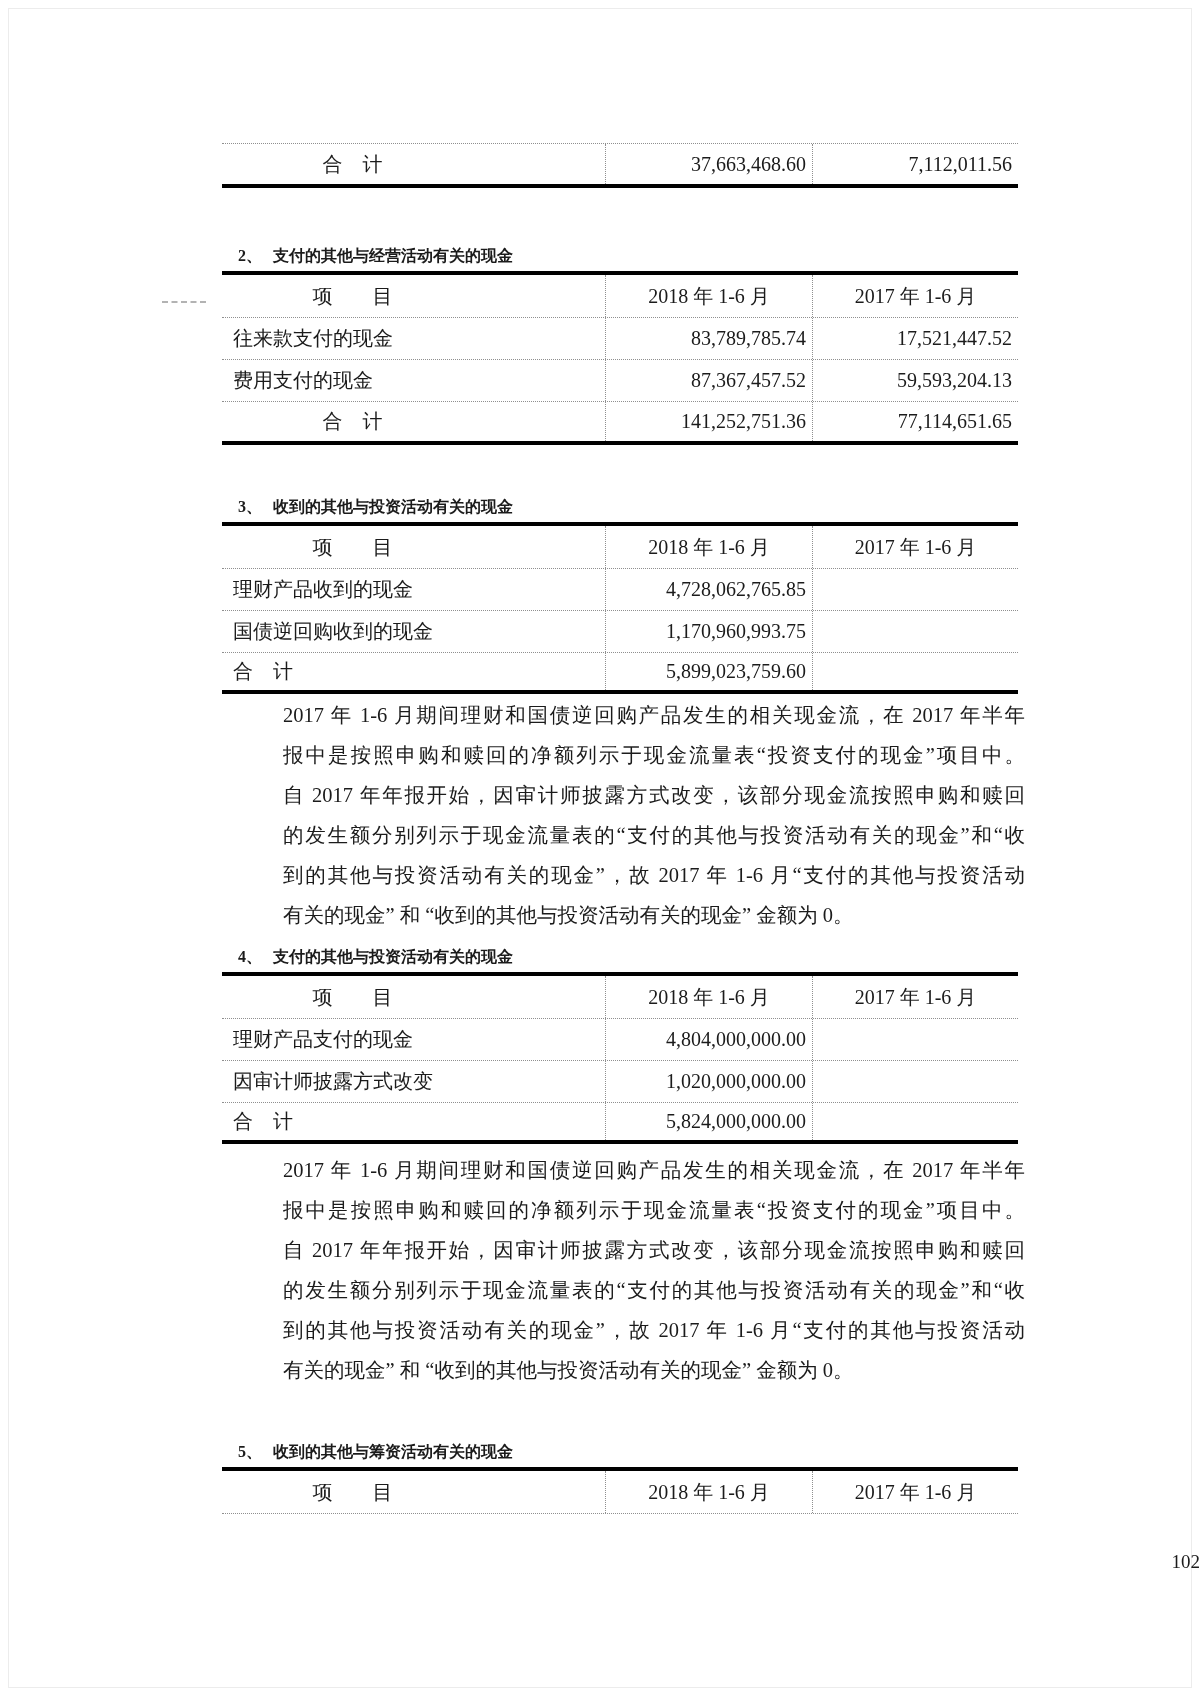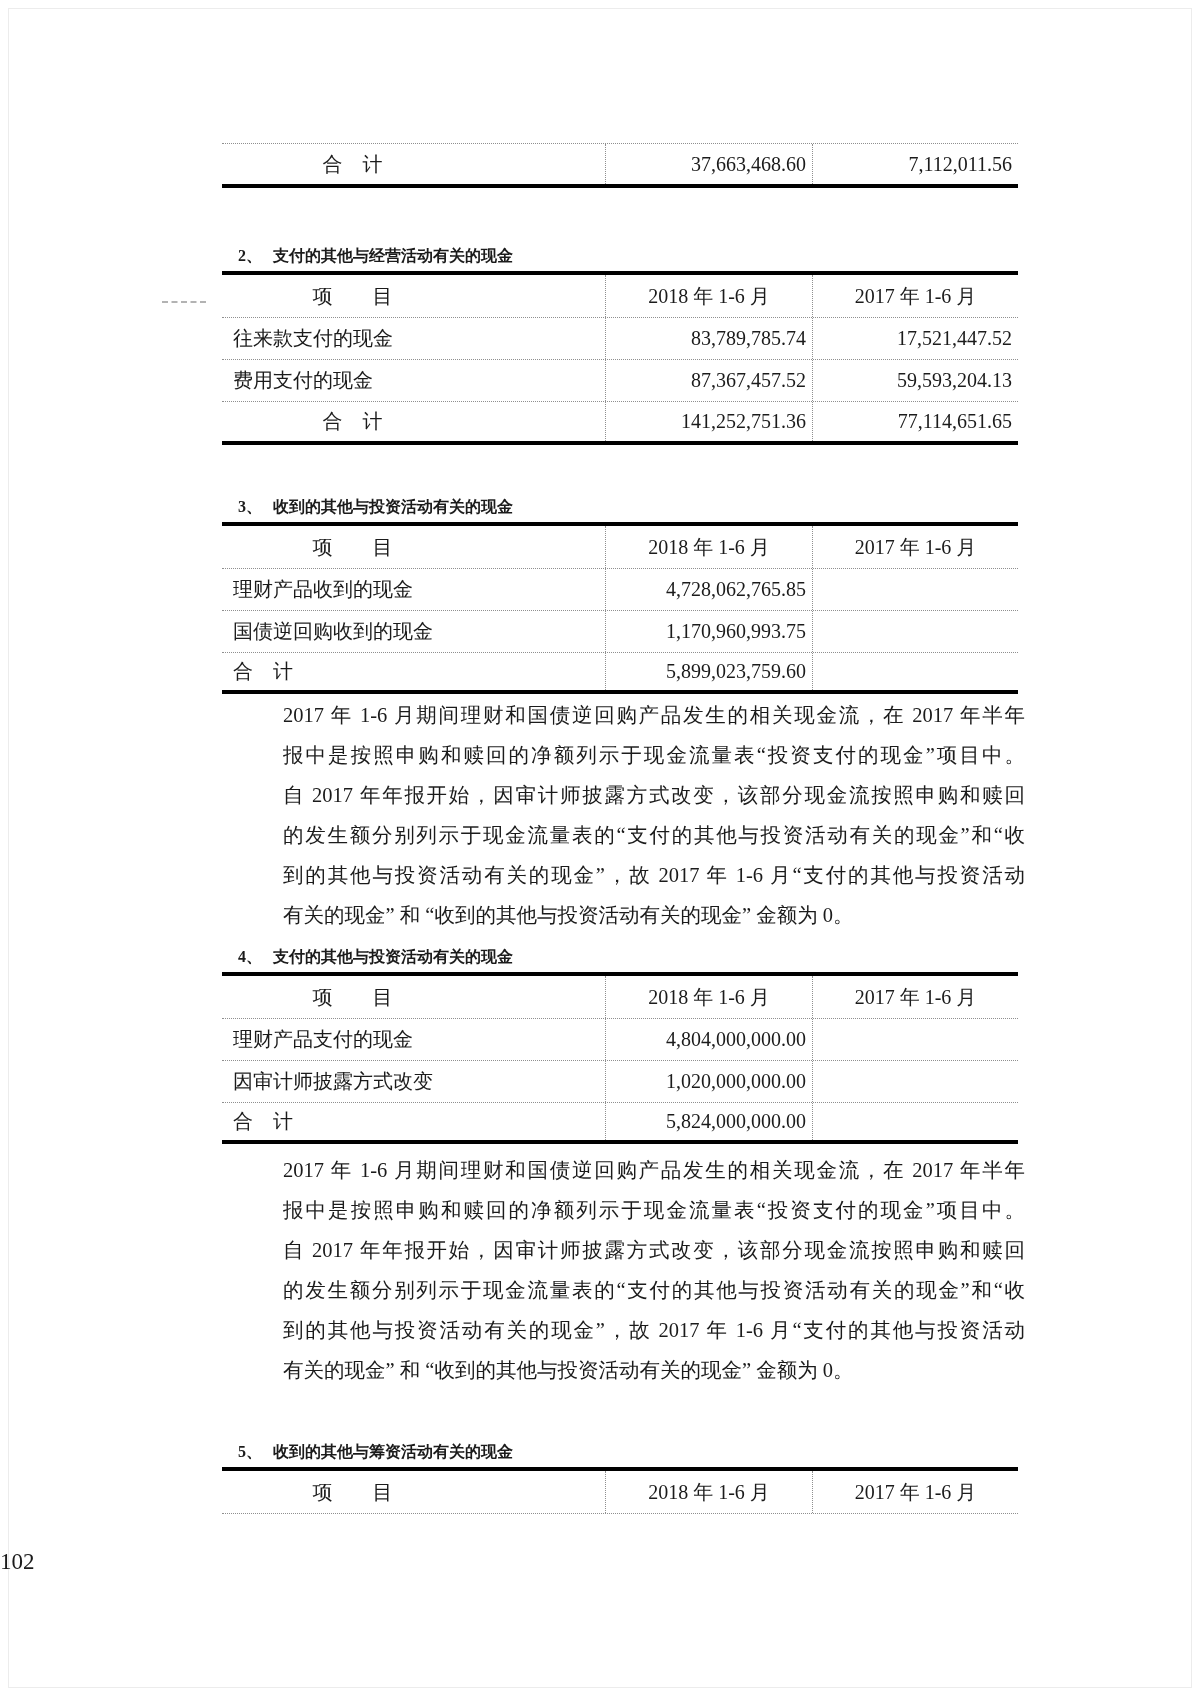--- a/index.html
+++ b/index.html
@@ -34,21 +34,21 @@
   .heading { position:absolute; left:238px; height:30px; line-height:30px;
              font-weight:bold; font-size:16px; white-space:nowrap; }
   .hnum { display:inline-block; min-width:35px; }
 
   
   .para { position:absolute; left:283px; width:742px; font-size:20.5px; }
   .pl { height:40px; line-height:40px; text-align:justify; text-align-last:justify; overflow:hidden; }
   .pl-end { text-align:center; text-align-last:left; }
 
   .page-number { position:absolute; left:0; top:1548px; width:1200px; height:28px;
-                 line-height:28px; text-align:left; font-size:23px; }
+                 line-height:28px; text-align:right; font-size:19px; }
 </style>
 </head>
 <body>
 
 <div id="page">
   <div class="page-frame"></div>
   <div class="margin-dash"></div>
 
   <div class="tbl rule-top-dotted rule-bottom-thick" style="top:143px;">
     <div class="trow h40">

